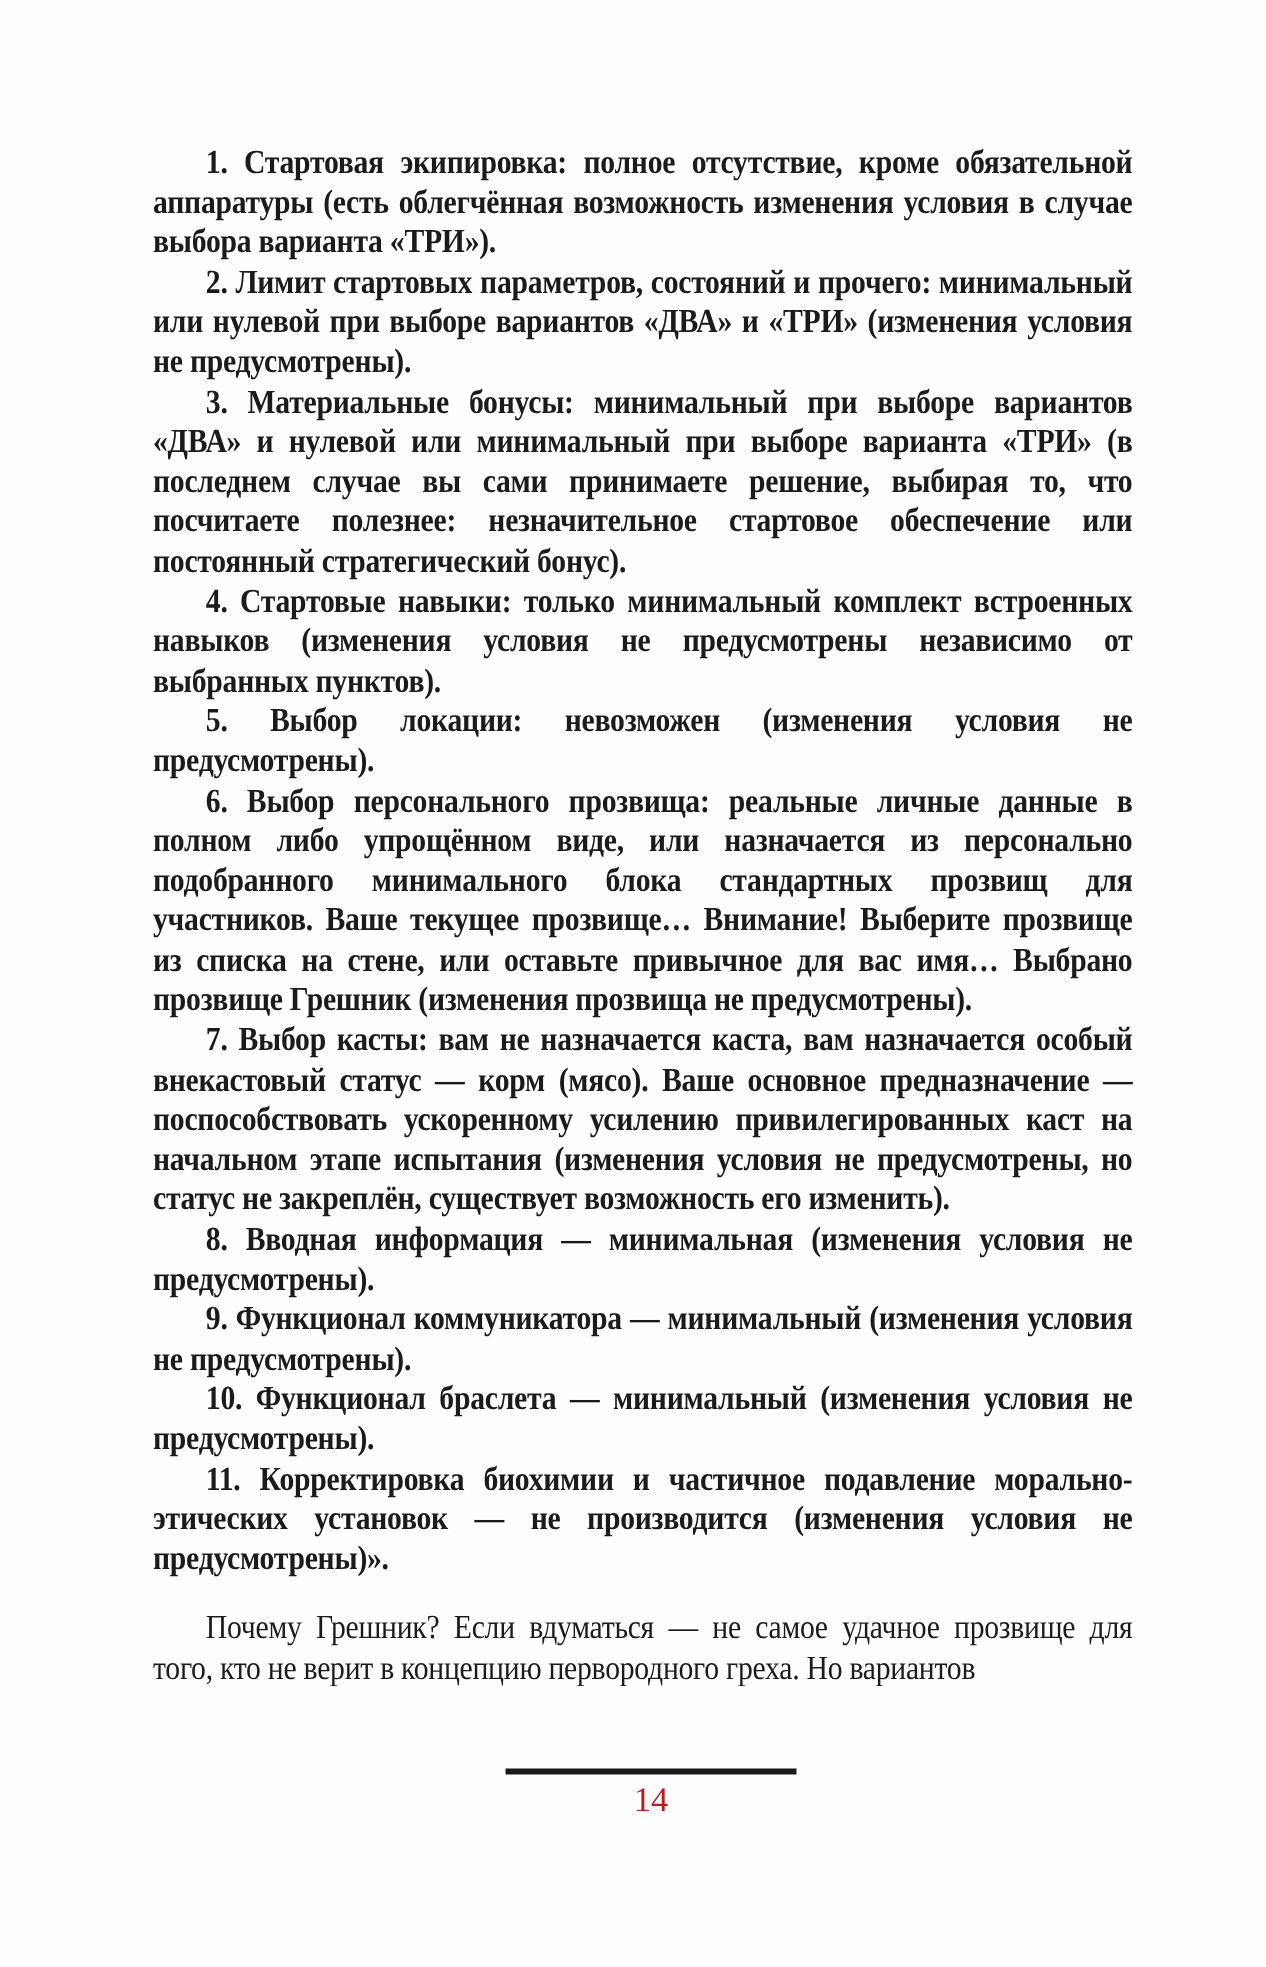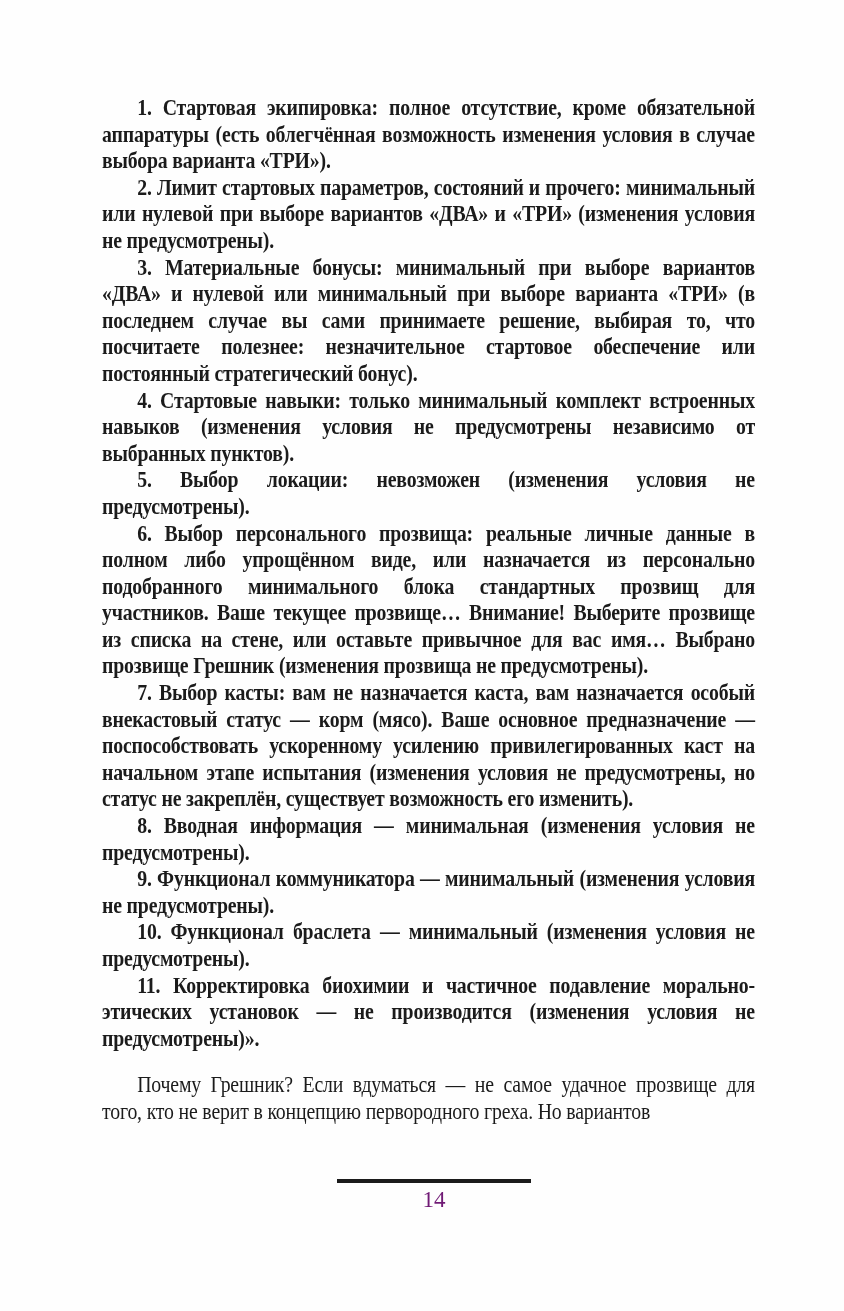--- a/index.html
+++ b/index.html
@@ -47,21 +47,21 @@
     background: #1b1b1b;
   }
   .page-number {
     position: absolute;
     left: 337px;
     top: 1187px;
     width: 194px;
     text-align: center;
     font-size: 23px;
     font-weight: normal;
-    color: #701a75;
+    color: #b91c1c;
   }
 </style>
 </head>
 <body>
 
 <div class="page">
   <div class="content">
     <p>1. Стартовая экипировка: полное отсутствие, кроме обязательной аппаратуры (есть облегчённая возможность изменения условия в случае выбора варианта «ТРИ»).</p>
     <p>2. Лимит стартовых параметров, состояний и прочего: минимальный или нулевой при выборе вариантов «ДВА» и «ТРИ» (изменения условия не предусмотрены).</p>
     <p>3. Материальные бонусы: минимальный при выборе вариантов «ДВА» и нулевой или минимальный при выборе варианта «ТРИ» (в последнем случае вы сами принимаете решение, выбирая то, что посчитаете полезнее: незначительное стартовое обеспечение или постоянный стратегический бонус).</p>

